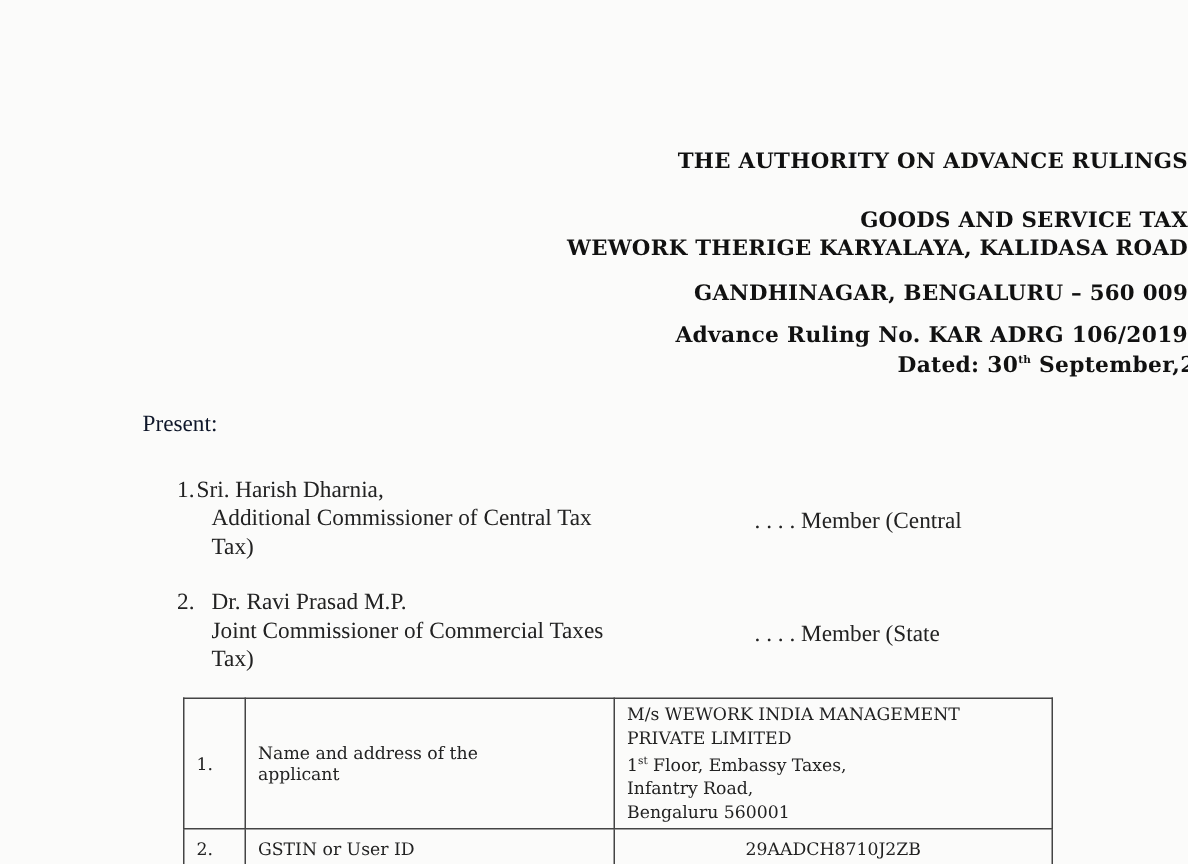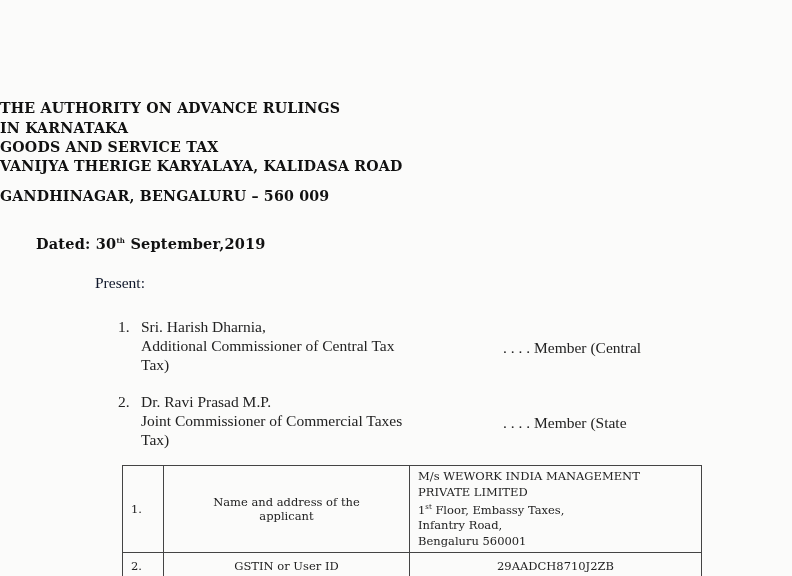--- a/index.html
+++ b/index.html
@@ -4,63 +4,63 @@
 <style>
   html, body { margin:0; padding:0; }
   body {
     width:792px; height:576px; overflow:hidden; position:relative;
     background:#fbfbfa;
     font-family:"DejaVu Serif", serif;
     color:#1a1a1a;
   }
   .page { position:absolute; left:0; top:0; width:792px; height:576px; }
   .hdr {
-    position:absolute; left:0; width:792px; text-align:left;
+    position:absolute; left:0; width:792px; text-align:right;
     font-family:"DejaVu Serif", serif; font-weight:bold; font-size:14.2px;
     letter-spacing:0.2px; color:#111;
   }
   .present {
     position:absolute; left:95px; top:274px;
     font-family:"Liberation Serif", serif; font-size:15.5px; color:#0f172a;
   }
   .member {
     position:absolute; font-family:"Liberation Serif", serif; font-size:15.5px;
     color:#222; line-height:18px;
   }
   .member .ln { position:absolute; white-space:nowrap; }
   table.info {
     position:absolute; left:122px; top:465px;
     border-collapse:collapse;
     font-family:"DejaVu Serif", serif; font-size:11.5px; color:#222;
   }
   table.info td { border:1px solid #444; vertical-align:middle; padding:0 8px; }
   .c1 { width:24px; }
-  .c2 { width:229px;text-align:center; }
+  .c2 { width:229px; }
   .c3 { width:275px; }
   .addr { line-height:15.5px; padding-top:3px !important; padding-bottom:3px !important;margin-top:32px; }
   sup { font-size:7px; }
 </style>
 </head>
 <body>
 
 <div class="page">
 
   <div class="hdr" style="top:100px;">THE AUTHORITY ON ADVANCE RULINGS</div>
-  <div class="hdr" style="top:120px;">IN KARNATAKA</div>
   <div class="hdr" style="top:139px;">GOODS AND SERVICE TAX</div>
-  <div class="hdr" style="top:158px;">VANIJYA THERIGE KARYALAYA, KALIDASA ROAD</div>
+  <div class="hdr" style="top:158px;">WEWORK THERIGE KARYALAYA, KALIDASA ROAD</div>
   <div class="hdr" style="top:188px;">GANDHINAGAR, BENGALURU – 560 009</div>
 
+  <div class="hdr" style="top:215px; font-size:14.5px;">Advance Ruling No.  KAR ADRG  106/2019</div>
   <div class="hdr" style="top:235px; font-size:14.5px;padding-left:36px;"><span>Dated: 30</span><sup>th</sup><span> September,2019</span></div>
 
   <div class="present">Present:</div>
 
   <div class="member" style="left:118px; top:318px;">
     <span class="ln" style="left:0; top:0;">1.</span>
-    <span class="ln" style="left:23px; top:0;">Sri. Harish Dharnia,</span>
+    <span class="ln" style="left:13px; top:0;">Sri. Harish Dharnia,</span>
     <span class="ln" style="left:23px; top:19px;">Additional Commissioner of Central Tax</span>
     <span class="ln" style="left:385px; top:21px;">. . . . Member (Central</span>
     <span class="ln" style="left:23px; top:38px;">Tax)</span>
   </div>
 
   <div class="member" style="left:118px; top:393px;">
     <span class="ln" style="left:0; top:0;">2.</span>
     <span class="ln" style="left:23px; top:0;">Dr. Ravi Prasad M.P.</span>
     <span class="ln" style="left:23px; top:19px;">Joint Commissioner of Commercial Taxes</span>
     <span class="ln" style="left:385px; top:21px;text-align:center;">. . . . Member (State</span>

